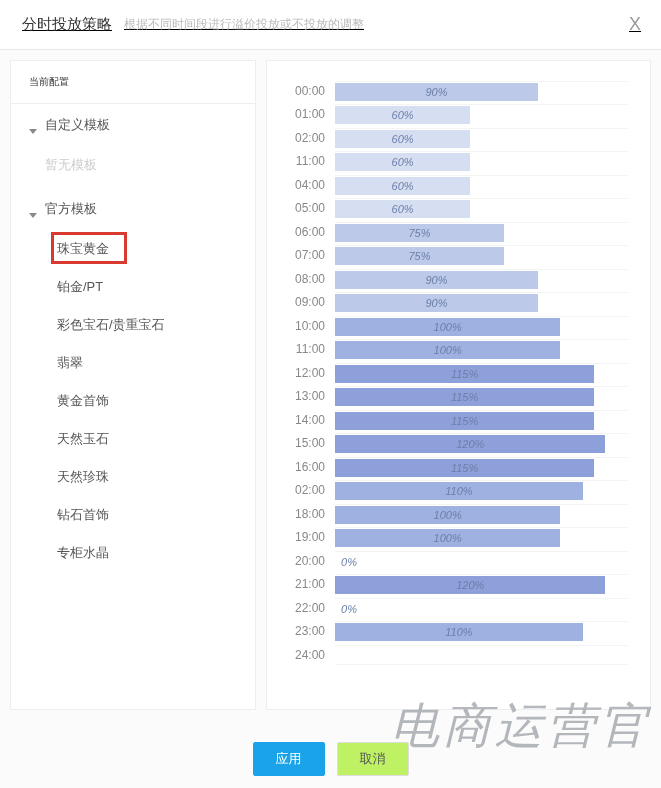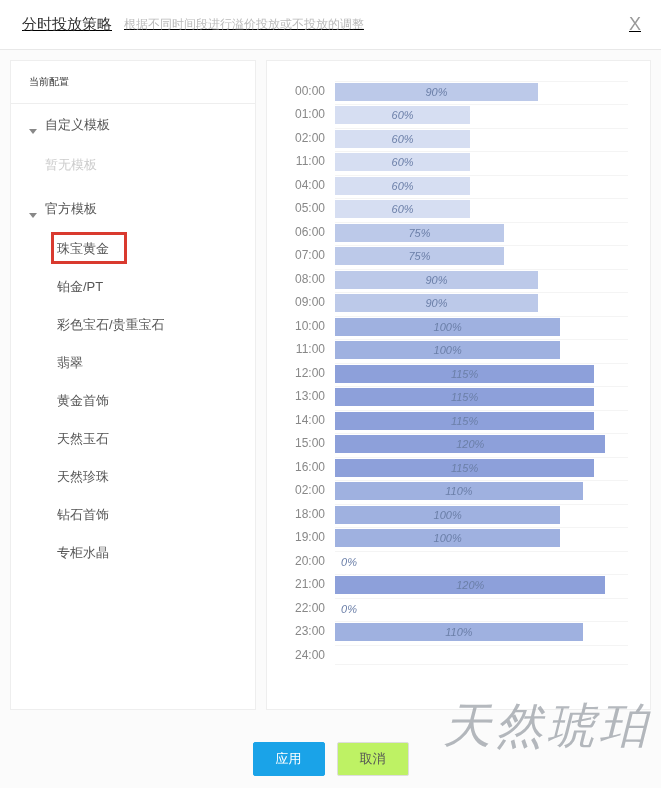--- a/index.html
+++ b/index.html
@@ -358,13 +358,13 @@
         </div>
       </div>
   </div>
 </div>
 
 <div class="footer">
   <button class="btn primary">应用</button>
   <button class="btn">取消</button>
 </div>
 
-<div class="watermark">天然琥珀</div>
+<div class="watermark">电商运营官</div>
 
 </body></html>

